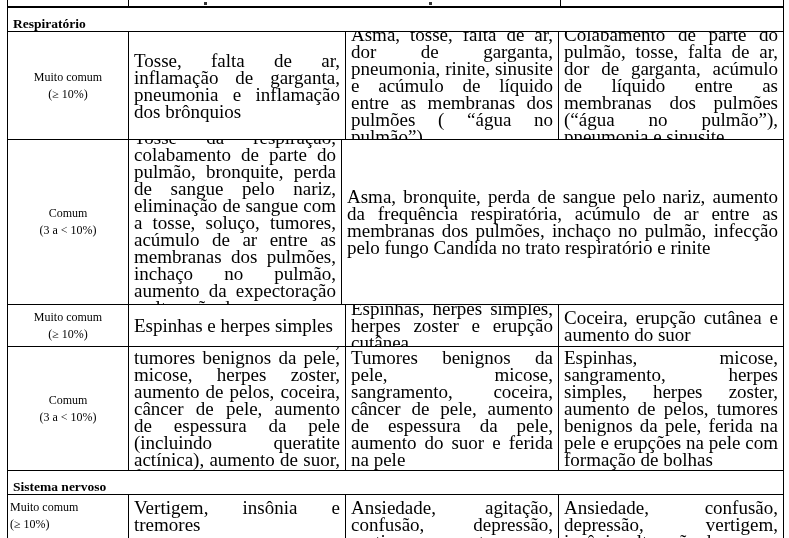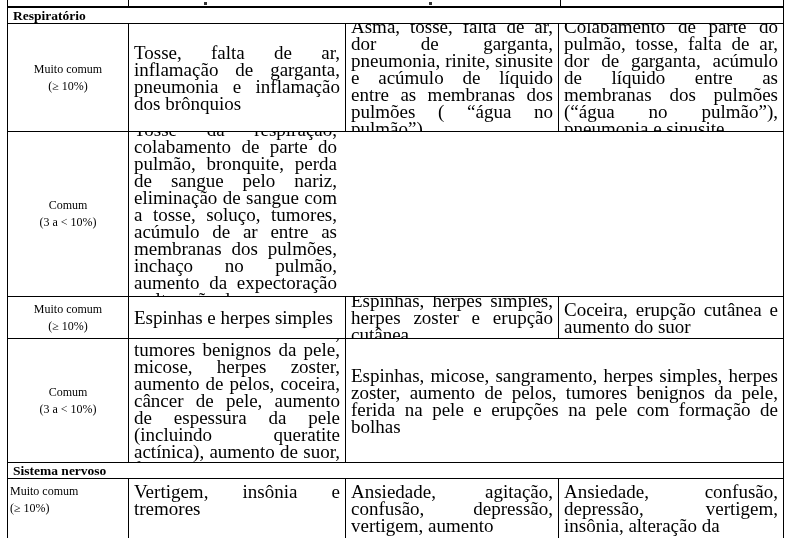--- a/index.html
+++ b/index.html
@@ -62,21 +62,21 @@
   .frag-a { left: 75px; }
   .frag-b { left: 300px; }
 
   .section-header-row {
     border-bottom: 1px solid #000;
   }
   .section-header {
     font-weight: bold;
     font-size: 13.5px;
     line-height: 15px;
-    padding: 0 0 0 5px;
+    padding: 8px 0 0 5px;
     height: 15px;
   }
 
   .freq-cell {
     display: flex;
     flex-direction: column;
     justify-content: center;
     align-items: center;
     text-align: center;
     font-size: 12px;
@@ -145,20 +145,23 @@
     </div>
 
     <div class="row h-resp-c">
       <div class="cell c1 freq-cell">
         <span>Comum</span>
         <span>(3 a &lt; 10%)</span>
       </div>
       <div class="cell c3 text-cell">
         <span class="txt">Tosse da respiração, colabamento de parte do pulmão, bronquite, perda de sangue pelo nariz, eliminação de sangue com a tosse, soluço, tumores, acúmulo de ar entre as membranas dos pulmões, inchaço no pulmão, aumento da expectoração e alteração da voz</span>
       </div>
+      <div class="cell c4 text-cell">
+        <span class="txt">Asma, bronquite, perda de sangue pelo nariz, aumento da frequência respiratória, acúmulo de ar entre as membranas dos pulmões, inchaço no pulmão, infecção pelo fungo Candida no trato respiratório e rinite</span>
+      </div>
     </div>
 
 
     <div class="row h-pele-mc">
       <div class="cell c1 freq-cell">
         <span>Muito comum</span>
         <span>(≥ 10%)</span>
       </div>
       <div class="cell c2 text-cell">
         <span class="txt">Espinhas e herpes simples</span>
@@ -172,20 +175,23 @@
     </div>
 
     <div class="row h-pele-c">
       <div class="cell c1 freq-cell">
         <span>Comum</span>
         <span>(3 a &lt; 10%)</span>
       </div>
       <div class="cell c2 text-cell">
         <span class="txt">Perda dos cabelos, tumores benignos da pele, micose, herpes zoster, aumento de pelos, coceira, câncer de pele, aumento de espessura da pele (incluindo queratite actínica), aumento de suor, ferida e erupção cutânea</span>
       </div>
+      <div class="cell c3 text-cell">
+        <span class="txt">Tumores benignos da pele, micose, sangramento, coceira, câncer de pele, aumento de espessura da pele, aumento do suor e ferida na pele</span>
+      </div>
       <div class="cell c4 text-cell">
         <span class="txt">Espinhas, micose, sangramento, herpes simples, herpes zoster, aumento de pelos, tumores benignos da pele, ferida na pele e erupções na pele com formação de bolhas</span>
       </div>
     </div>
 
     <div class="row section-header-row">
       <div class="section-header">Sistema nervoso</div>
     </div>
 
     <div class="row h-nerv-mc top-align">

